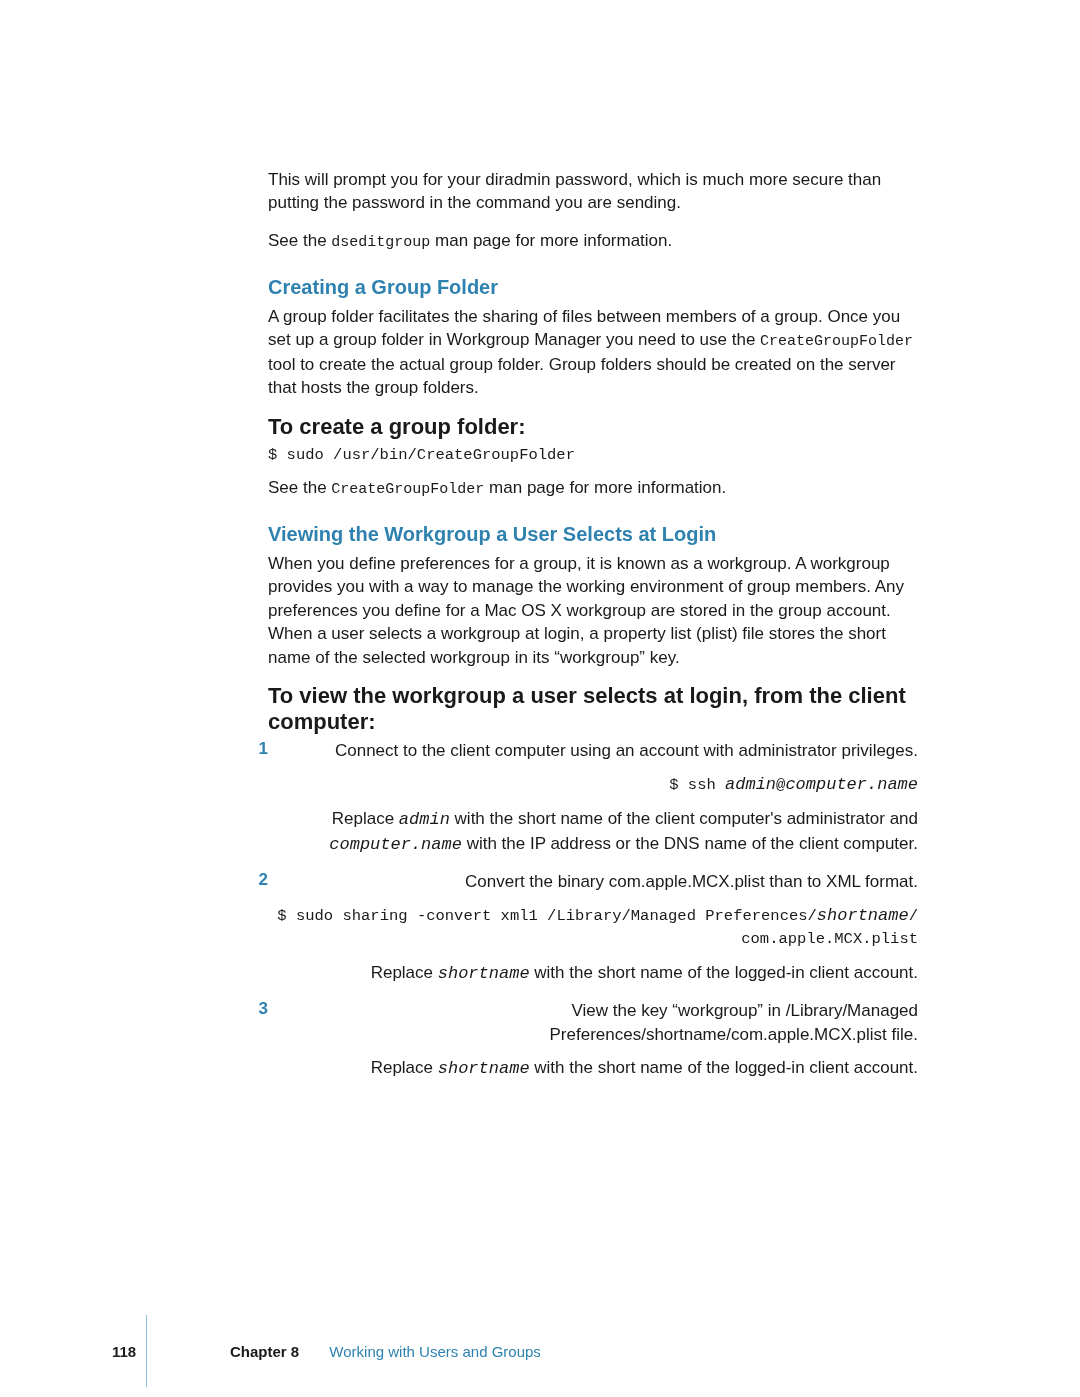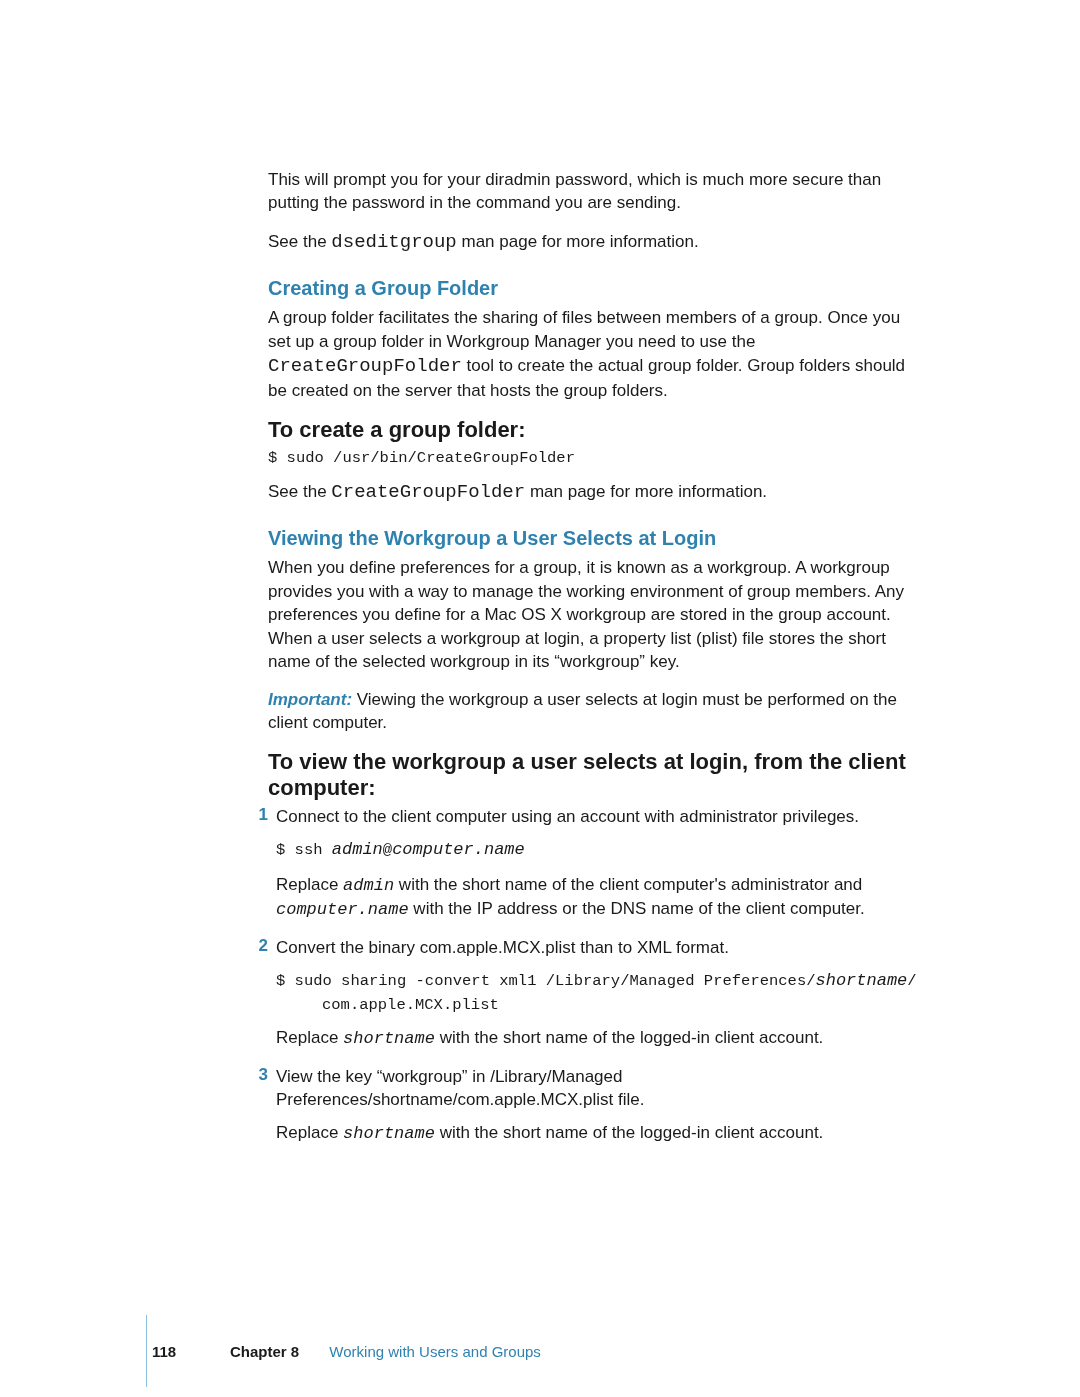--- a/index.html
+++ b/index.html
@@ -17,21 +17,21 @@
     box-sizing: border-box;
     padding: 168px 162px 0 268px;
   }
   p {
     margin: 0 0 14px 0;
     font-size: 17px;
     line-height: 1.38;
   }
   .mono {
     font-family: "Courier New", Courier, monospace;
-    font-size: 19px;
+    font-size: 15px;
   }
   .mono-italic {
     font-family: "Courier New", Courier, monospace;
     font-style: italic;
     font-size: 17px;
   }
   h2 {
     margin: 22px 0 6px 0;
     font-size: 20px;
     font-weight: 600;
@@ -59,20 +59,21 @@
     width: 22px;
     flex: 0 0 22px;
     margin-left: -22px;
     text-align: right;
     font-weight: 600;
     font-size: 17px;
     padding-right: 8px;
   }
   .step-body {
     flex: 1;
+    text-align: right;
   }
   .step-body p {
     margin-bottom: 10px;
   }
   .important-label {
     font-style: italic;
     font-weight: 600;
   }
   .footer {
     position: absolute;
@@ -89,21 +90,20 @@
     width: 1px;
     background: #2f8ec1;
     opacity: 0.55;
   }
   .footer-page {
     position: absolute;
     left: 112px;
     top: 28px;
     font-size: 15px;
     font-weight: 700;
-    margin-left: 40px;
   }
   .footer-chapter {
     position: absolute;
     left: 230px;
     top: 28px;
     font-size: 15px;
   }
   .footer-chapter .label {
     font-weight: 700;
   }
@@ -135,23 +135,20 @@
   <div class="code-block">$ sudo /usr/bin/CreateGroupFolder</div>
 
   <p>
     <span>See the </span><span class="mono">CreateGroupFolder</span><span> man page for more information.</span>
   </p>
 
   <h2 class="accent">Viewing the Workgroup a User Selects at Login</h2>
 
   <p>When you define preferences for a group, it is known as a workgroup. A workgroup provides you with a way to manage the working environment of group members. Any preferences you define for a Mac OS X workgroup are stored in the group account. When a user selects a workgroup at login, a property list (plist) file stores the short name of the selected workgroup in its “workgroup” key.</p>
 
-  <p>
-    <span class="important-label accent">Important:  </span><span>Viewing the workgroup a user selects at login must be performed on the client computer.</span>
-  </p>
 
   <div class="sub-head">To view the workgroup a user selects at login, from the client computer:</div>
 
   <div class="step-row">
     <div class="step-num blue-num">1</div>
     <div class="step-body">
       <p>Connect to the client computer using an account with administrator privileges.</p>
       <div class="code-block">
         <span>$ ssh </span><span class="mono-italic">admin</span><span>@</span><span class="mono-italic">computer.name</span>
       </div>

